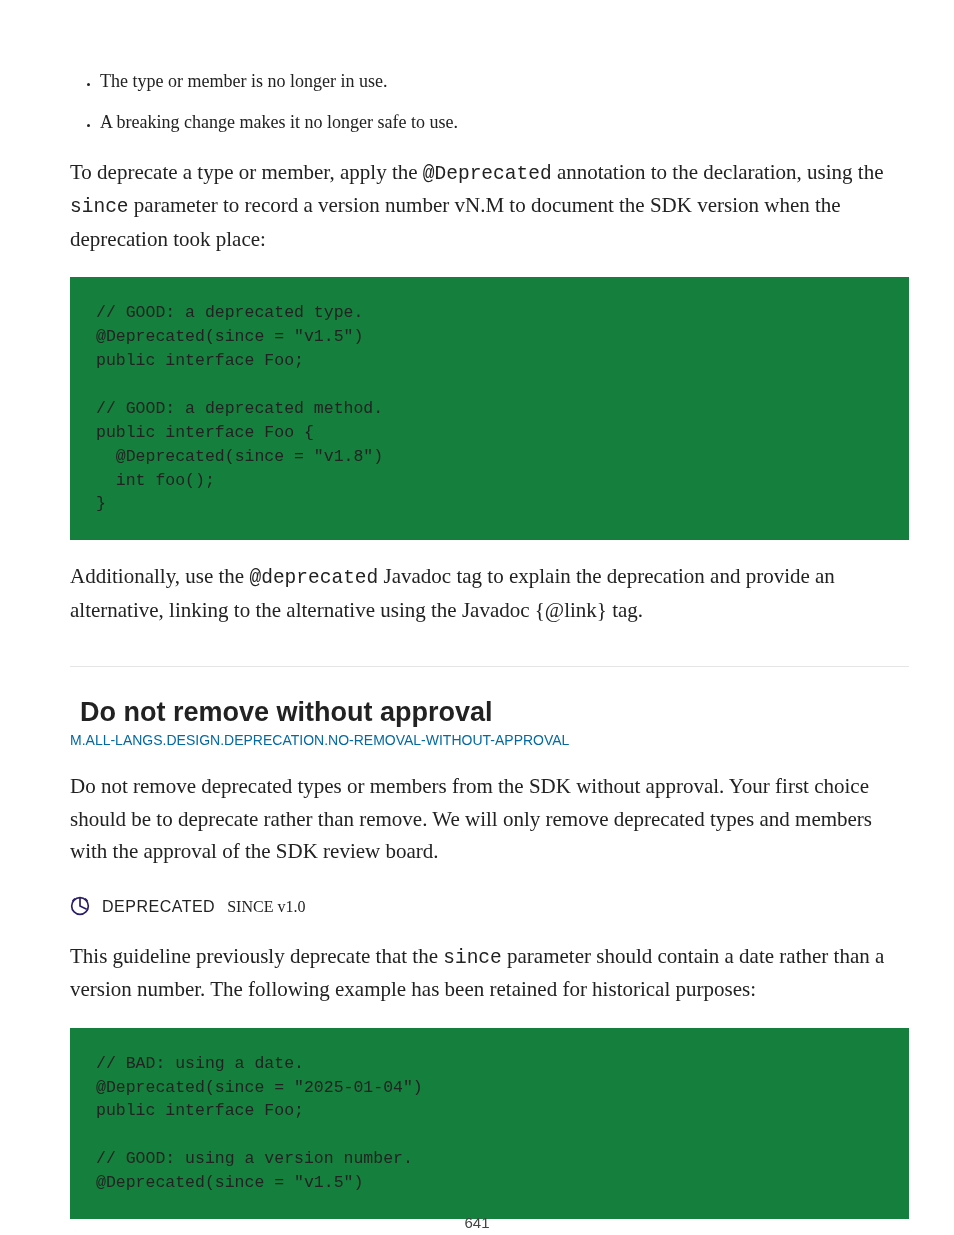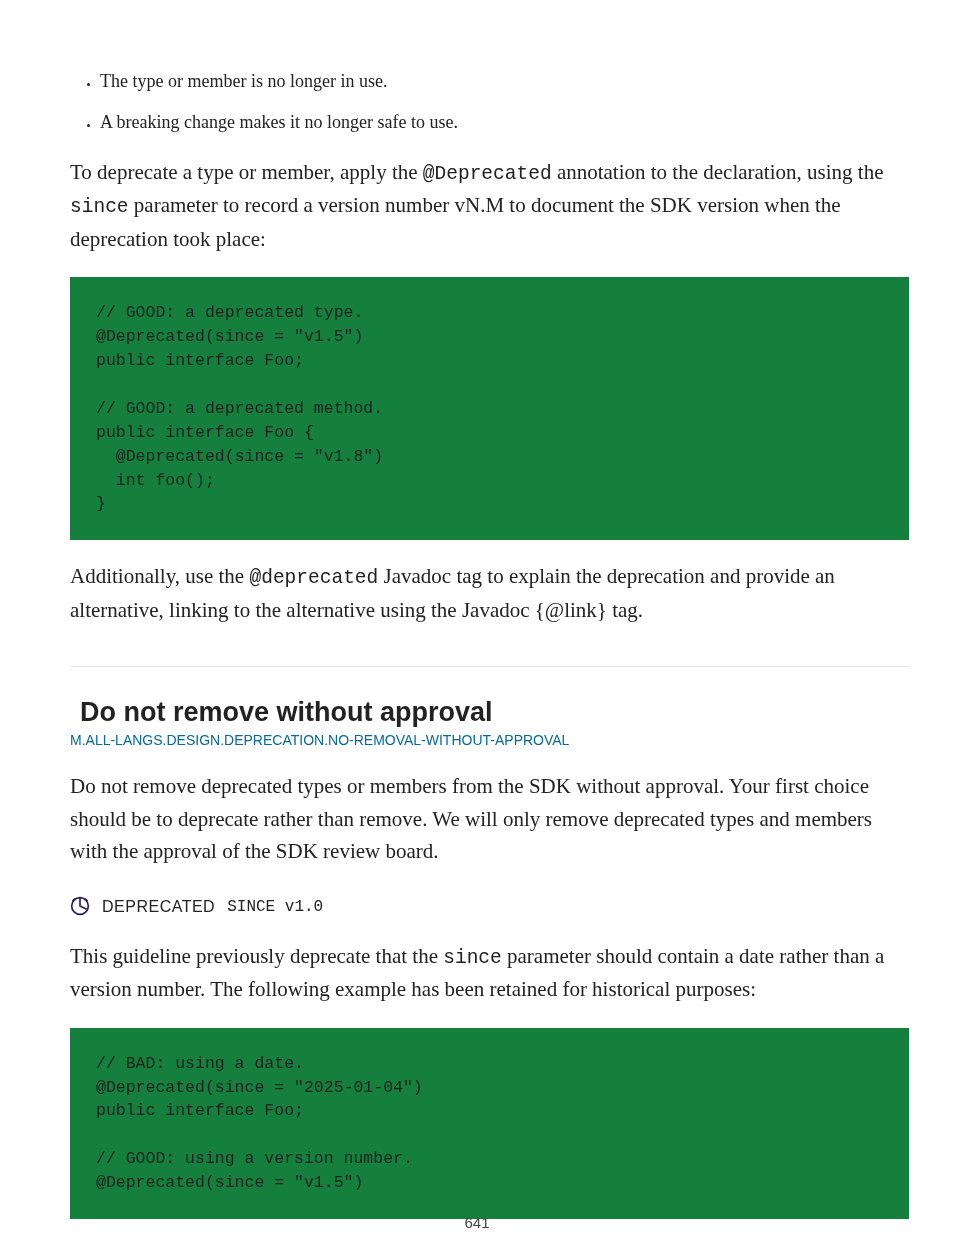--- a/index.html
+++ b/index.html
@@ -74,21 +74,21 @@
     width: 20px;
     height: 20px;
     flex: 0 0 auto;
   }
   .deprecated .label {
     font-family: 'Helvetica Neue', Arial, sans-serif;
     font-size: 16px;
     letter-spacing: 0.5px;
   }
   .deprecated .since {
-    font-family: Liberation Mono, monospace;
+    font-family: Liberation Serif, serif;
     font-size: 16px;
     color: #222;
   }
   .page-num {
     position: absolute;
     bottom: 28px;
     left: 0;
     width: 100%;
     text-align: center;
     font-size: 15px;

